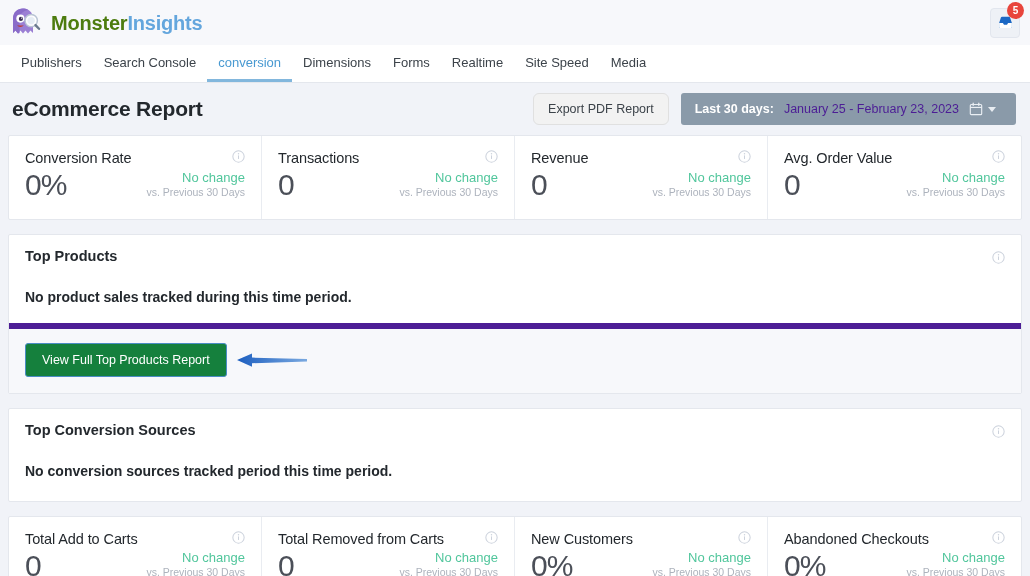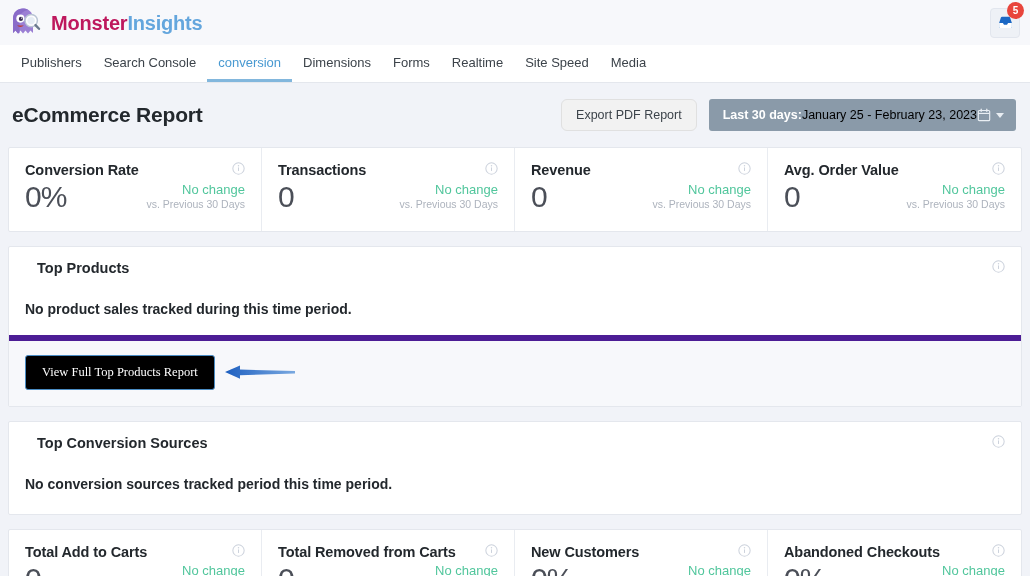--- a/index.html
+++ b/index.html
@@ -28,21 +28,21 @@
     gap: 9px;
   }
   .logo-mark { width: 34px; height: 34px; display: block; }
   .brand-text {
     font-size: 20px;
     font-weight: bold;
     letter-spacing: -0.2px;
     line-height: 1;
     white-space: nowrap;
   }
-  .brand-monster { color: #be185d; margin-top: 41px; }
+  .brand-monster { color: #4d7c0f; margin-top: 41px; }
   .brand-insights { color: #64a6dd; }
 
   .notif-wrap {
     margin-left: auto;
     position: relative;
     width: 30px;
     height: 30px;
   }
   .notif-btn {
     width: 30px; height: 30px;
@@ -95,21 +95,21 @@
   }
 
   
   .page {
     padding: 0 8px;
   }
 
   .report-head {
     display: flex;
     align-items: center;
-    height: 64px;
+    height: 52px;
     padding: 0 6px 0 4px;
   }
   .report-title {
     font-size: 21px;
     font-weight: bold;
     color: #23282d;
     letter-spacing: -0.2px;
   }
   .head-actions {
     margin-left: auto;
@@ -127,30 +127,31 @@
     cursor: pointer;
     font-family: inherit;
     white-space: nowrap;
   }
   .btn-daterange {
     background: #8a9aa9;
     border: none;
     border-radius: 3px;
     color: #ffffff;
     font-size: 12.5px;
-    padding: 9px 12px 9px 14px;
+    padding: 9px 20px 9px 14px;
     cursor: pointer;
     display: flex;
     align-items: center;
+    gap: 10px;
     font-family: inherit;
     min-width: 282px;
     white-space: nowrap;
   }
   .dr-label { font-weight: bold; }
-  .dr-value { color: #000000; font-weight: normal; }
+  .dr-value { color: #4c1d95; font-weight: normal; }
   .dr-right {
     margin-left: auto;
     display: flex;
     align-items: center;
     gap: 5px;
   }
   .caret {
     width: 0; height: 0;
     border-left: 4px solid transparent;
     border-right: 4px solid transparent;
@@ -170,21 +171,21 @@
     border-right: 1px solid #e9ecf1;
     min-height: 82px;
   }
   .kpi:last-child { border-right: none; }
   .kpi-head {
     display: flex;
     align-items: flex-start;
   }
   .kpi-title {
     font-size: 14.5px;
-    font-weight: bold;
+    font-weight: normal;
     color: #23282d;
     letter-spacing: -0.1px;
   }
   .info-icon {
     margin-left: auto;
     width: 13px; height: 13px;
     flex: 0 0 13px;
     cursor: pointer;
   }
   .kpi-body {
@@ -217,22 +218,22 @@
   }
 
   .panel {
     background: #ffffff;
     border: 1px solid #e4e7ed;
     border-radius: 2px;
     margin-top: 14px;
   }
   .panel-head {
     display: flex;
-    align-items: flex-start;
-    padding: 13px 16px 11px 28px;
+    align-items: flex-end;
+    padding: 13px 16px 11px 16px;
   }
   .panel-title {
     font-size: 14.5px;
     font-weight: bold;
     color: #23282d;
   }
   .panel-empty {
     font-size: 14px;
     font-weight: bold;
     color: #23282d;
@@ -241,28 +242,28 @@
   }
   .panel-empty.no-border { border-bottom: none; padding-bottom: 22px; }
   .panel-foot {
     padding: 14px 16px 16px 16px;
     background: #f7f8fb;
     display: flex;
     align-items: center;
     position: relative;
   }
   .btn-primary {
-    background: #000000;
+    background: #15803d;
     border: 1px solid #4a8cc4;
     border-radius: 3px;
     color: #ffffff;
     font-size: 12.5px;
     padding: 9px 16px;
     cursor: pointer;
-    font-family: Liberation Serif, serif;
+    font-family: Liberation Sans, sans-serif;
     white-space: nowrap;
   }
   .pointer-arrow {
     margin-left: 10px;
     display: block;
   }
 
   .kpi-row.bottom { margin-top: 14px; }
 </style>
 </head>

